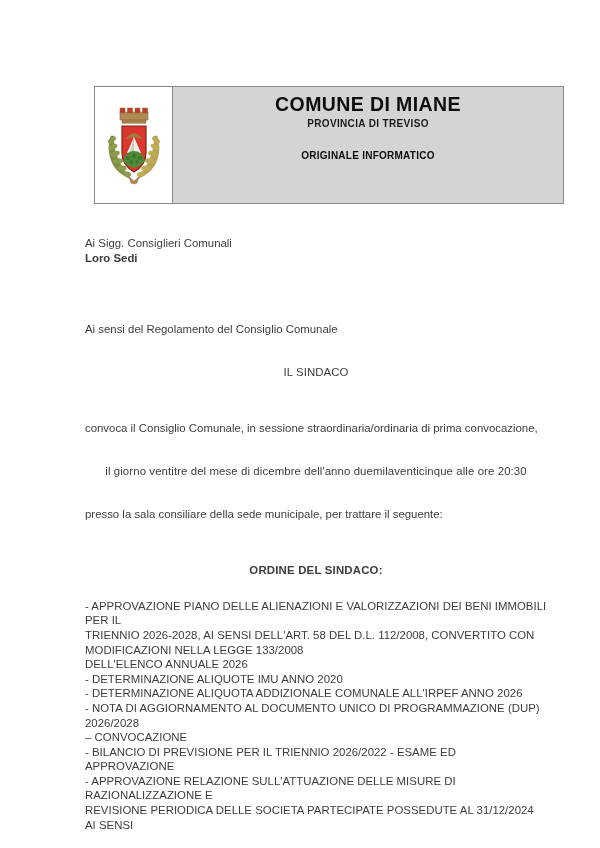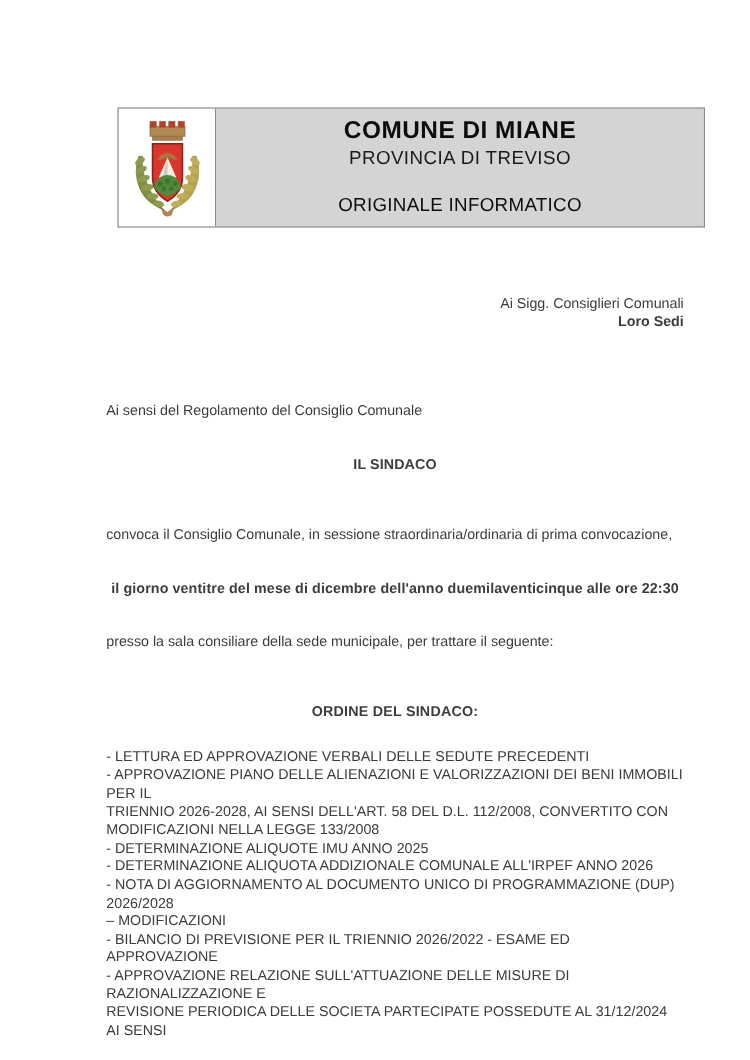--- a/index.html
+++ b/index.html
@@ -23,21 +23,21 @@
     inset: 0;
     background: #ffffff;
   }
 
   
   .letterhead {
     position: absolute;
     left: 94px;
     top: 86px;
     width: 470px;
-    height: 96px;
+    height: 118px;
     display: flex;
     box-sizing: border-box;
     border: 1px solid #8a8a8a;
     background: #d4d4d4;
   }
   .letterhead-logo-cell {
     width: 78px;
     flex: 0 0 78px;
     background: #ffffff;
     border-right: 1px solid #8a8a8a;
@@ -58,31 +58,31 @@
   }
   .lh-title {
     font-size: 19.5px;
     font-weight: bold;
     letter-spacing: 0.4px;
     color: #0d0d0d;
     line-height: 1.16;
     white-space: nowrap;
   }
   .lh-sub {
-    font-size: 15px;
-    font-weight: normal;
+    font-size: 10px;
+    font-weight: bold;
     letter-spacing: 0.35px;
     color: #1a1a1a;
     line-height: 1.3;
     margin-top: 1px;
     white-space: nowrap;
   }
   .lh-kind {
-    font-size: 15px;
-    font-weight: normal;
+    font-size: 10px;
+    font-weight: bold;
     letter-spacing: 0.25px;
     color: #0d0d0d;
     margin-top: 20px;
     white-space: nowrap;
   }
 
   .crest {
     display: block;
     width: 62px;
     height: 84px;
@@ -108,27 +108,26 @@
 
   .subject-label { font-weight: normal; }
   .subject-value {
     font-weight: bold;
     text-decoration: underline;
     text-underline-offset: 2px;
     letter-spacing: 0.1px;
   }
 
   .addressee {
-    text-align: right;
   }
   .addressee .line1 { font-weight: normal; }
   .addressee .line2 { font-weight: bold; }
   .strong-center {
     text-align: center;
-    font-weight: bold;
+    font-weight: normal;
     letter-spacing: 0.1px;
   }
   .heading-center {
     text-align: center;
     font-weight: bold;
     letter-spacing: 0.2px;
   }
 
   .agenda {
     margin: 0;
@@ -232,47 +231,47 @@
 
     <p class="strong-center">IL SINDACO</p>
 
     <div class="spacer-md"></div>
     <div class="spacer-xs"></div>
 
     <p class="block">convoca il Consiglio Comunale, in sessione straordinaria/ordinaria di prima convocazione,</p>
 
     <div class="spacer-md"></div>
 
-    <p class="strong-center">il giorno ventitre del mese di dicembre dell'anno duemilaventicinque alle ore 22:30</p>
+    <p class="strong-center">il giorno ventitre del mese di dicembre dell'anno duemilaventicinque alle ore 20:30</p>
 
     <div class="spacer-md"></div>
 
     <p class="block">presso la sala consiliare della sede municipale, per trattare il seguente:</p>
 
     <div class="spacer-md"></div>
     <div class="spacer-xs"></div>
 
     <p class="heading-center">ORDINE DEL SINDACO:</p>
 
     <div class="spacer-sm"></div>
 
     <ul class="agenda">
-      <li><span>- LETTURA ED APPROVAZIONE VERBALI DELLE SEDUTE PRECEDENTI</span></li>
 
       <li><span>- APPROVAZIONE PIANO DELLE ALIENAZIONI E VALORIZZAZIONI DEI BENI IMMOBILI PER IL</span></li>
       <li><span>TRIENNIO 2026-2028, AI SENSI DELL'ART. 58 DEL D.L. 112/2008, CONVERTITO CON</span></li>
       <li><span>MODIFICAZIONI NELLA LEGGE 133/2008</span></li>
 
-
-      <li><span>- DETERMINAZIONE ALIQUOTE IMU ANNO 2025</span></li>
+      <li><span>DELL'ELENCO ANNUALE 2026</span></li>
+
+      <li><span>- DETERMINAZIONE ALIQUOTE IMU ANNO 2020</span></li>
 
       <li><span>- DETERMINAZIONE ALIQUOTA ADDIZIONALE COMUNALE ALL'IRPEF ANNO 2026</span></li>
 
       <li><span>- NOTA DI AGGIORNAMENTO AL DOCUMENTO UNICO DI PROGRAMMAZIONE (DUP) 2026/2028</span></li>
-      <li><span>– MODIFICAZIONI</span></li>
+      <li><span>– CONVOCAZIONE</span></li>
 
       <li><span>- BILANCIO DI PREVISIONE PER IL TRIENNIO 2026/2022 - ESAME ED APPROVAZIONE</span></li>
 
       <li><span>- APPROVAZIONE RELAZIONE SULL'ATTUAZIONE DELLE MISURE DI RAZIONALIZZAZIONE E</span></li>
       <li><span>REVISIONE PERIODICA DELLE SOCIETA PARTECIPATE POSSEDUTE AL 31/12/2024 AI SENSI</span></li>
 
     </ul>
 
   </div>
 

